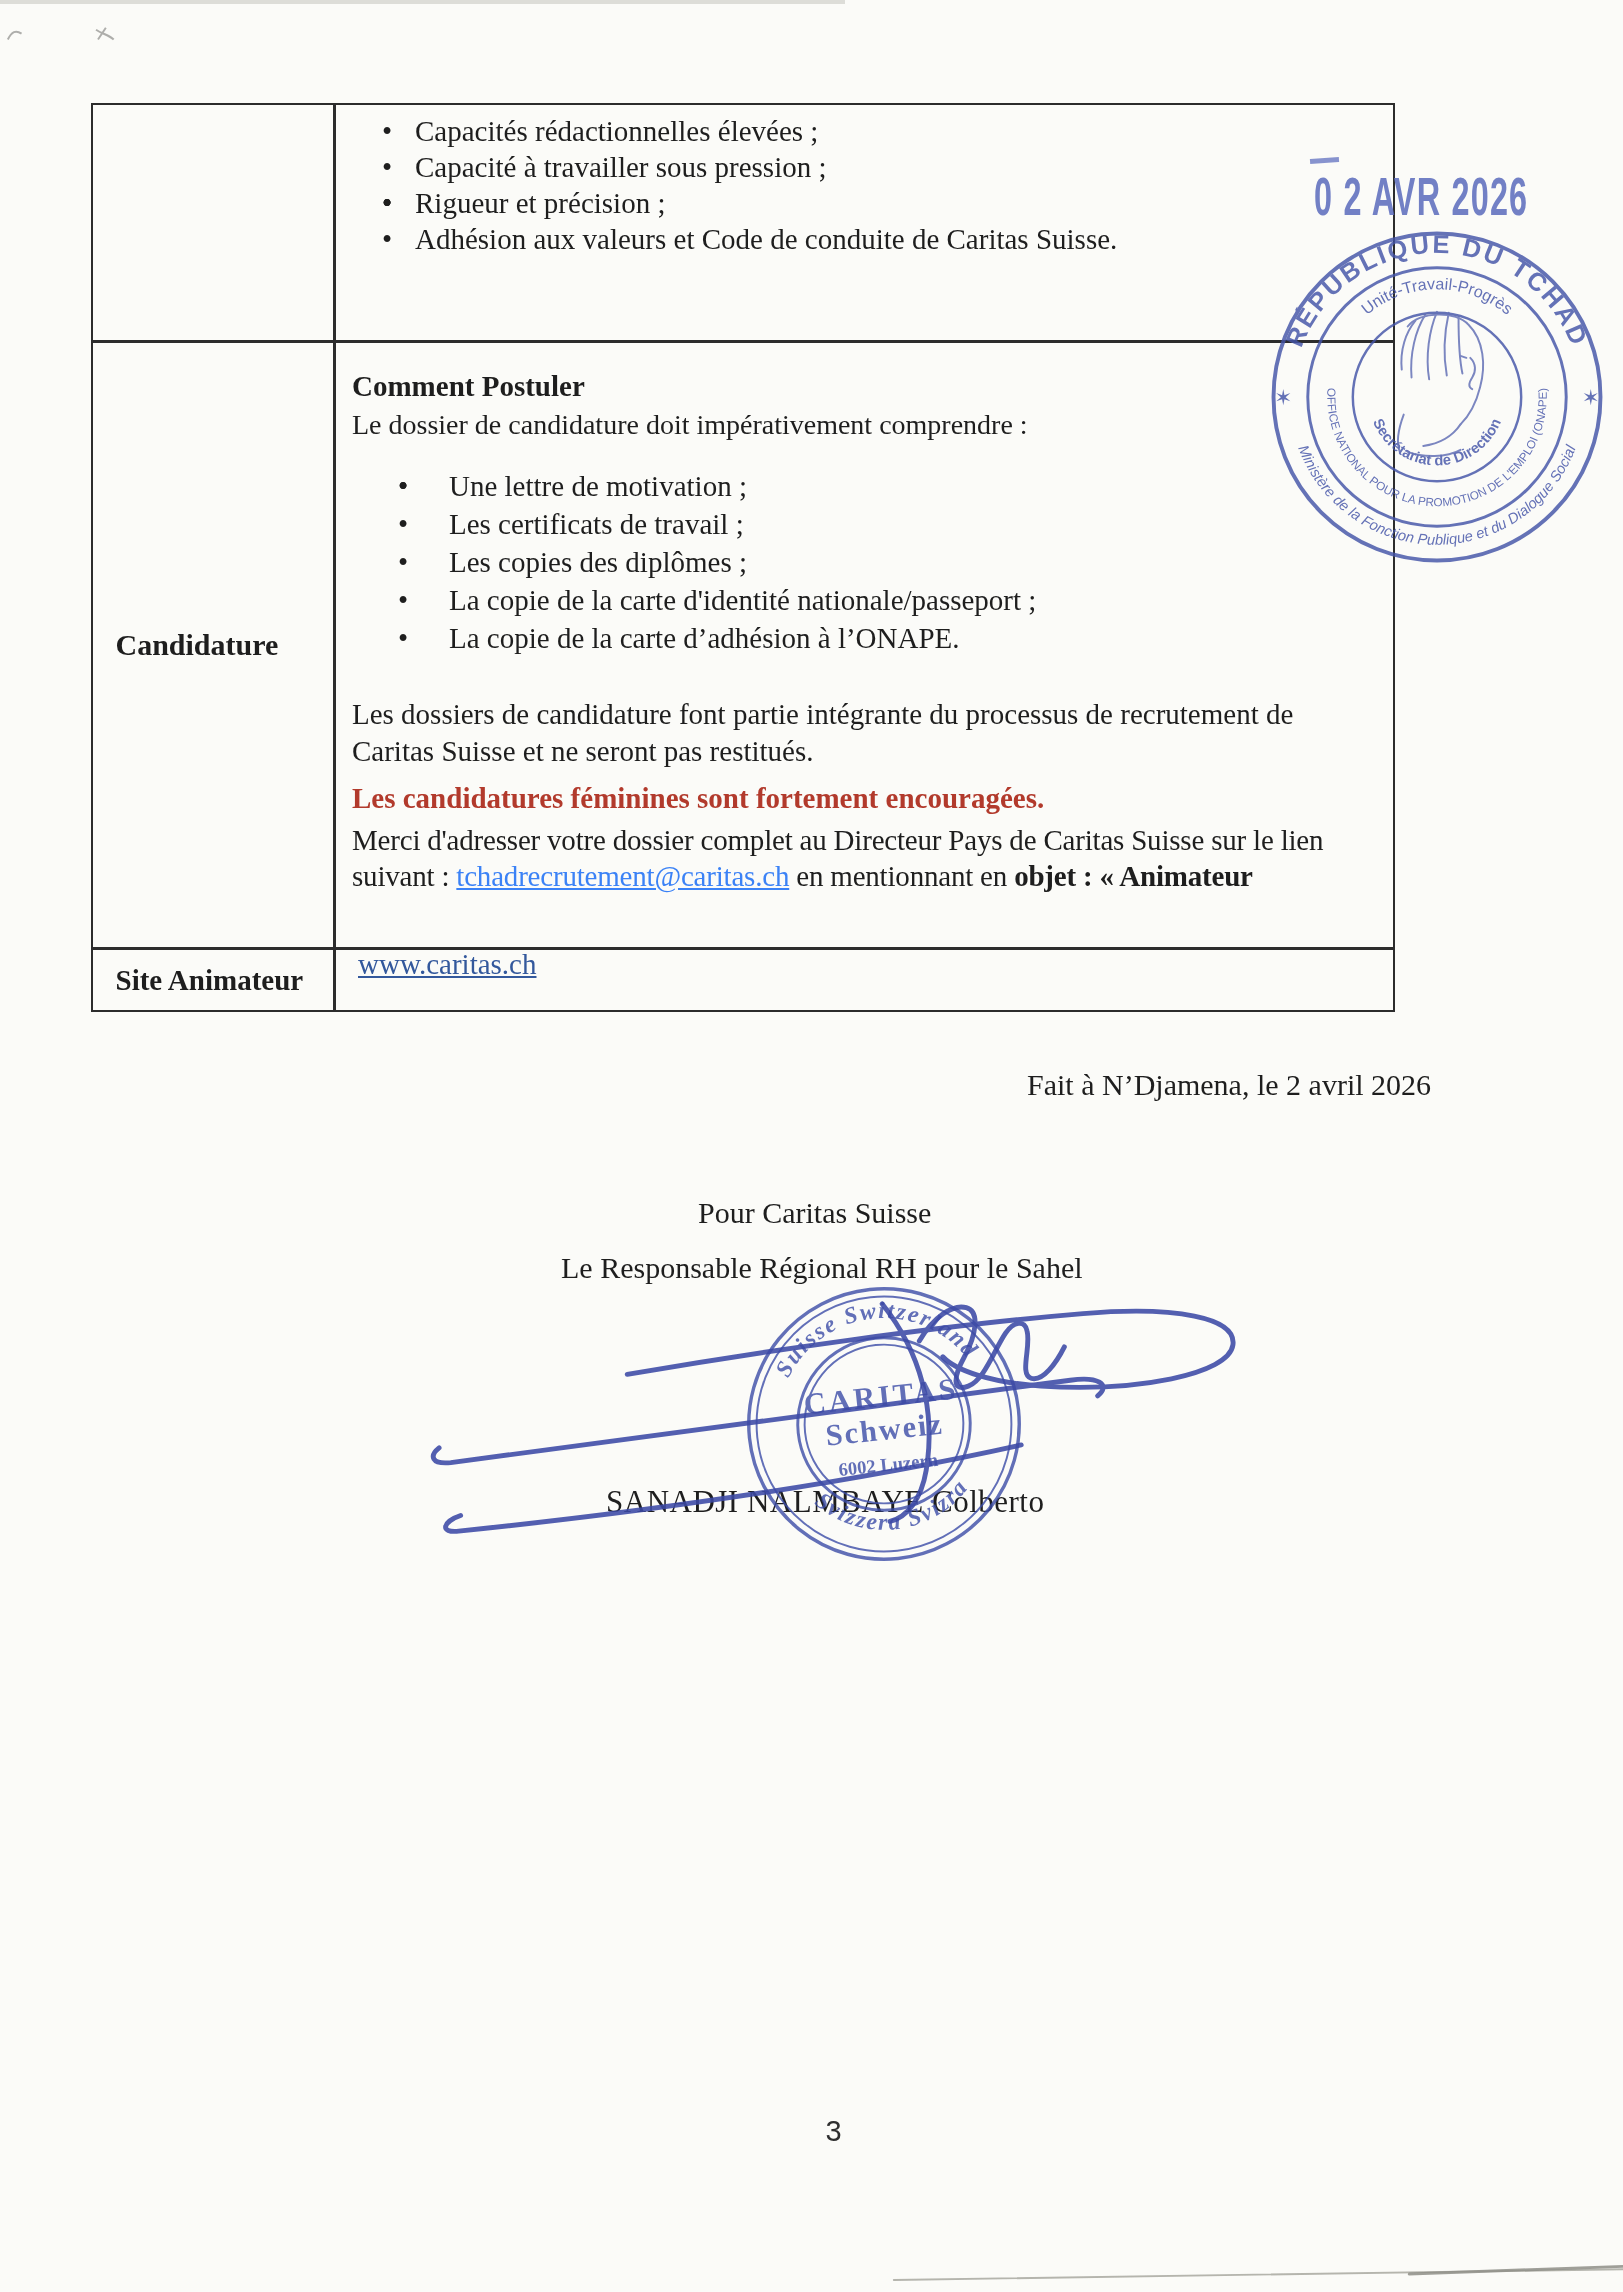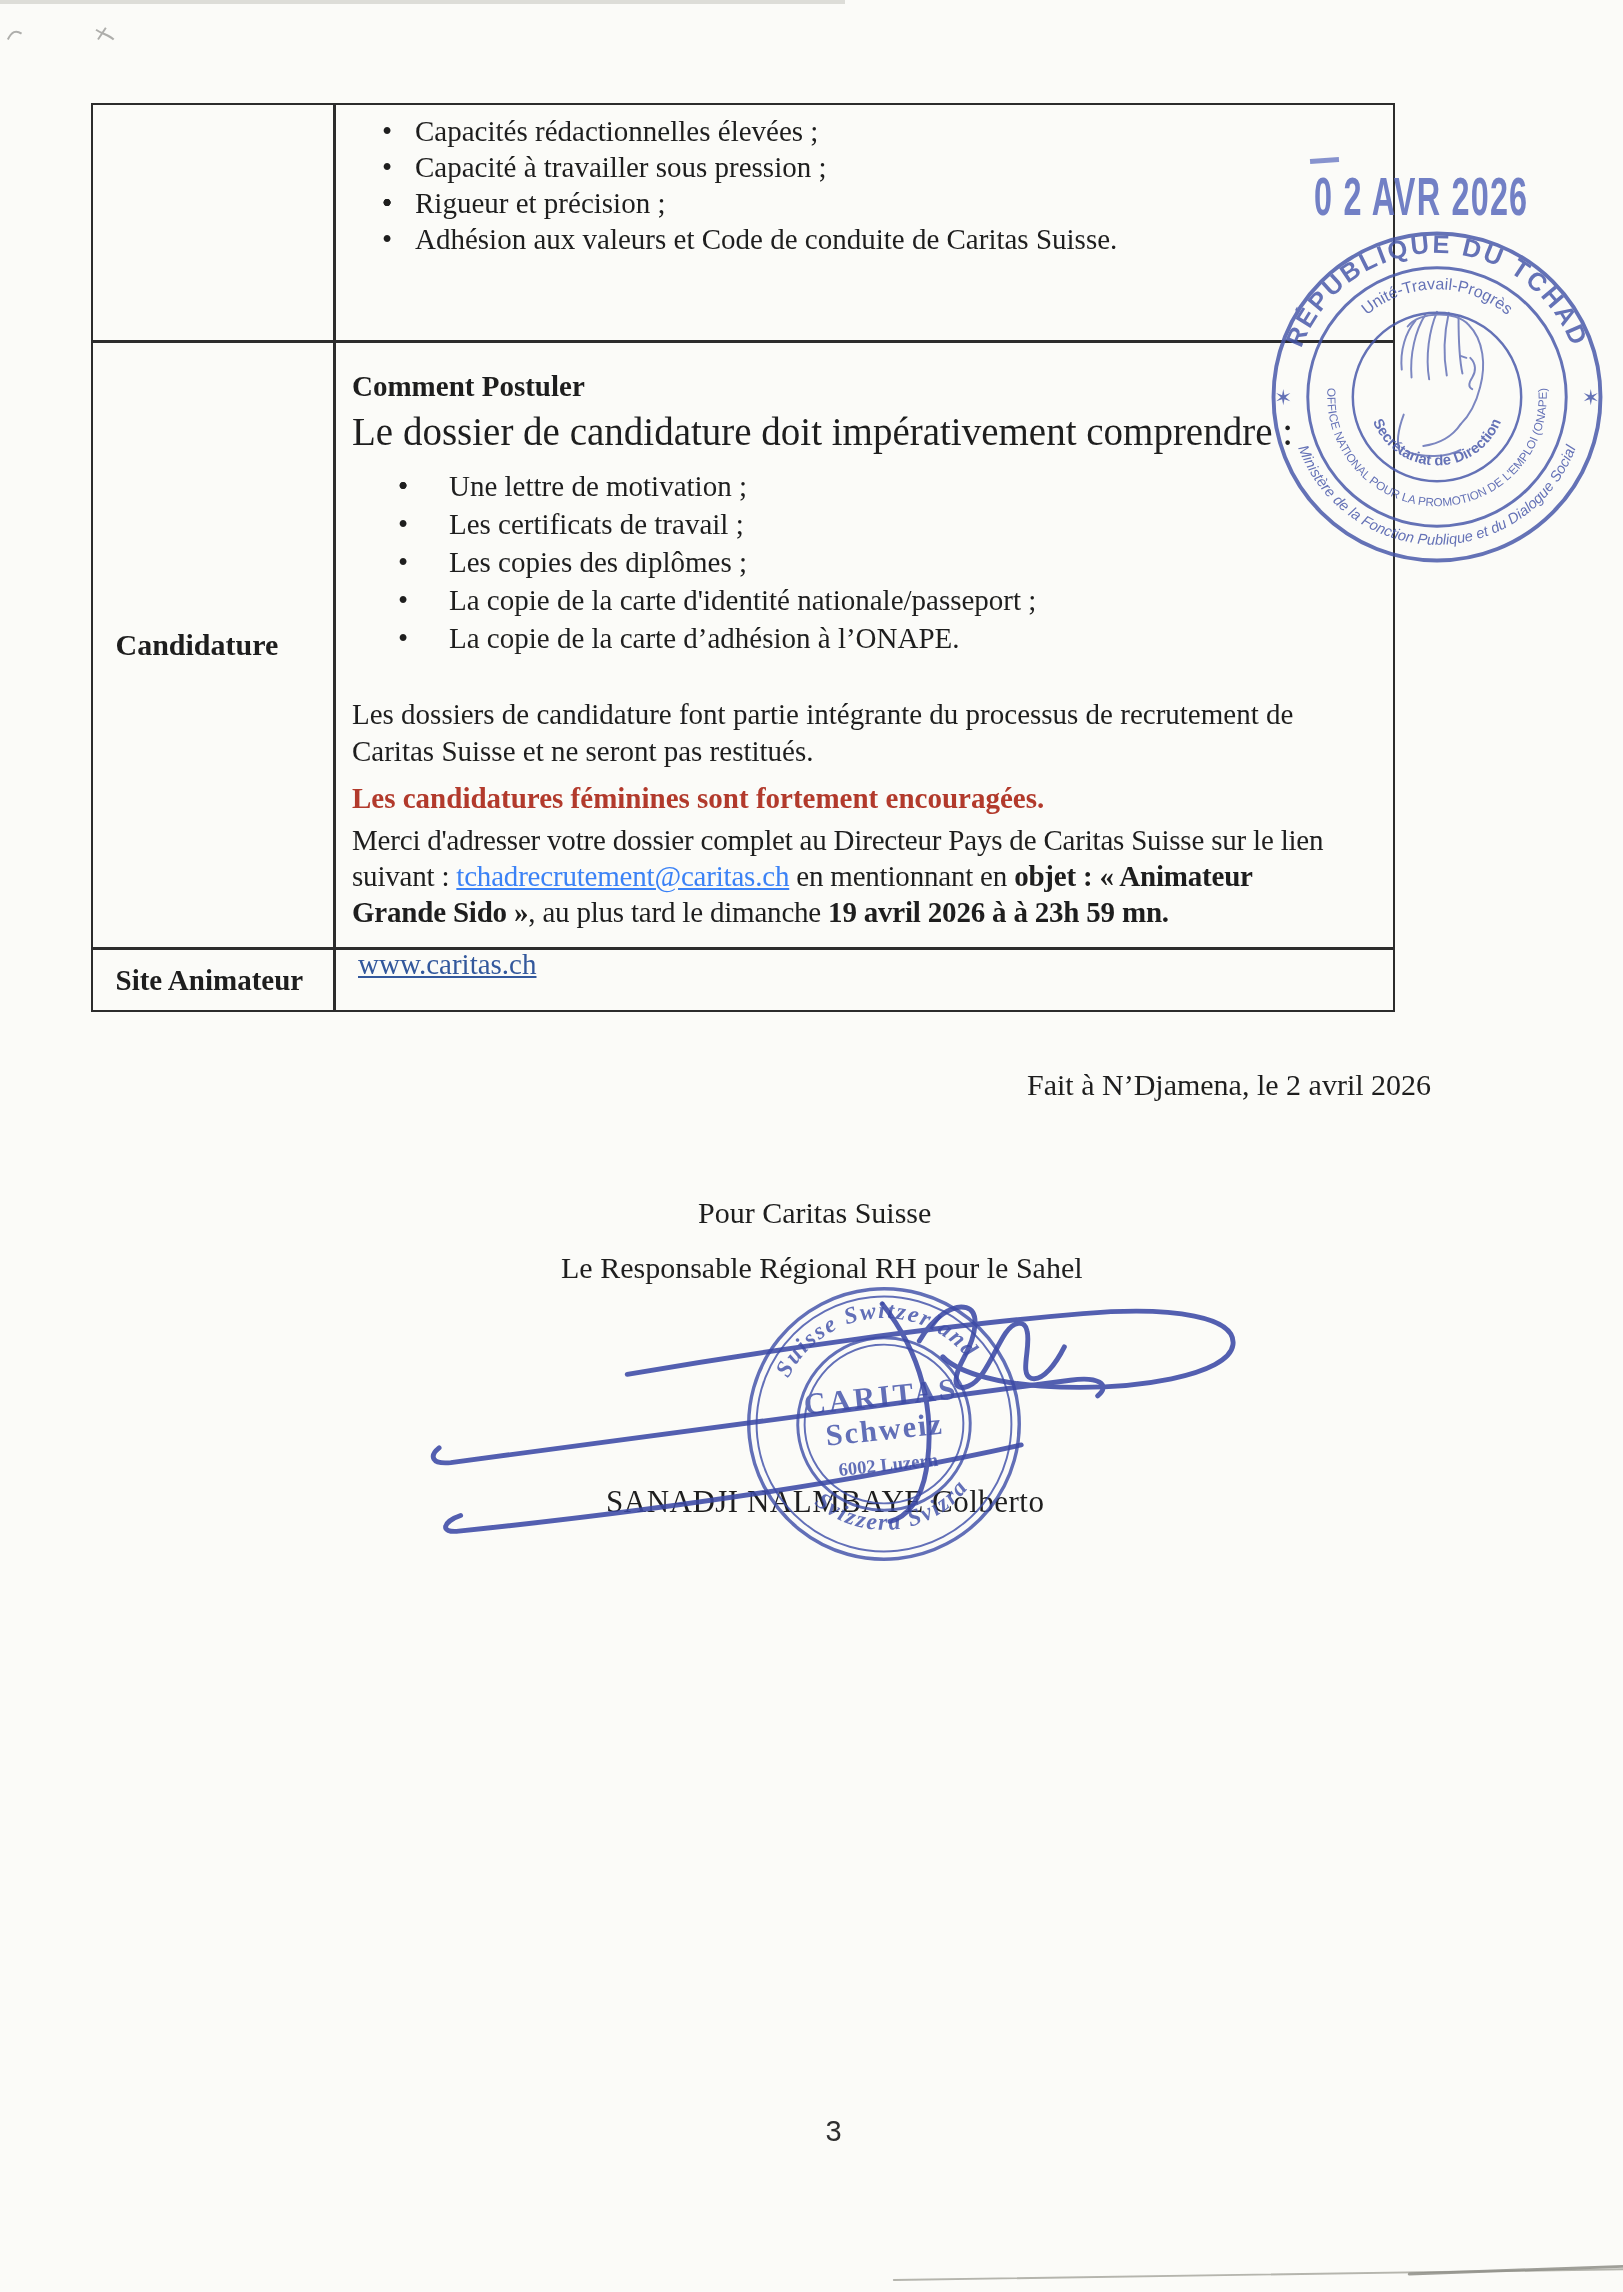--- a/index.html
+++ b/index.html
@@ -18,21 +18,21 @@
   .lbl-site{left:22.5px;top:859px;font-size:29px;}
   
   .blist{position:absolute;list-style:none;margin:0;padding:0;font-size:29px;}
   .blist li{position:relative;line-height:36px;white-space:nowrap;}
   .blist .blt{position:absolute;left:0;top:0;font-size:29px;}
   .list1{left:289px;top:7.8px;}
   .list1 li{padding-left:33px;}
   .list2{left:305px;top:362px;font-size:29px;}
   .list2 li{line-height:38px;padding-left:51px;}
   .heading{position:absolute;left:259px;top:265px;font-weight:bold;font-size:29px;}
-  .intro{position:absolute;left:259px;top:304px;font-size:39px;white-space:nowrap;text-align:center;}
+  .intro{position:absolute;left:259px;top:304px;font-size:28px;white-space:nowrap;text-align:center;}
   .para1{position:absolute;left:259px;top:591px;font-size:29px;line-height:37px;white-space:nowrap;}
   .redline{position:absolute;left:259px;top:677px;font-size:29px;font-weight:bold;color:#b23a2c;white-space:nowrap;}
   .para2{position:absolute;left:259px;top:717px;font-size:29px;line-height:36px;white-space:nowrap;letter-spacing:-0.2px;}
   .para2 b{font-weight:bold;}
   a.doc-link{color:#3b82f6;text-decoration:underline;cursor:pointer;}
   a.site-link{position:absolute;left:265px;top:843px;font-size:29px;color:#33589c;}
   
   .closing-line{position:absolute;font-size:30px;white-space:nowrap;}
   .fait{left:1027px;top:1068px;text-align:center;}
   .pour{left:698px;top:1196px;}
@@ -90,21 +90,20 @@
     <div class="para1">
       <div>Les dossiers de candidature font partie intégrante du processus de recrutement de</div>
       <div>Caritas Suisse et ne seront pas restitués.</div>
     </div>
 
     <div class="redline">Les candidatures féminines sont fortement encouragées.</div>
 
     <div class="para2">
       <div>Merci d'adresser votre dossier complet au Directeur Pays de Caritas Suisse sur le lien</div>
       <div><span>suivant : </span><a class="doc-link">tchadrecrutement@caritas.ch</a><span>  en mentionnant en </span><b>objet : « Animateur</b></div>
-      <div><b>Grande Sido »</b><span>, au plus tard le dimanche </span><b>19 avril 2026 à à 23h 59 mn.</b></div>
     </div>
 
     <div class="cell-label lbl-site">Site Animateur</div>
     <a class="doc-link site-link">www.caritas.ch</a>
   </div>
 
   <div class="closing-line fait">Fait à N’Djamena, le 2 avril 2026</div>
   <div class="closing-line pour">Pour Caritas Suisse</div>
   <div class="closing-line role">Le Responsable Régional RH pour le Sahel</div>
   <div class="closing-line signatory">SANADJI NALMBAYE Colberto</div>

